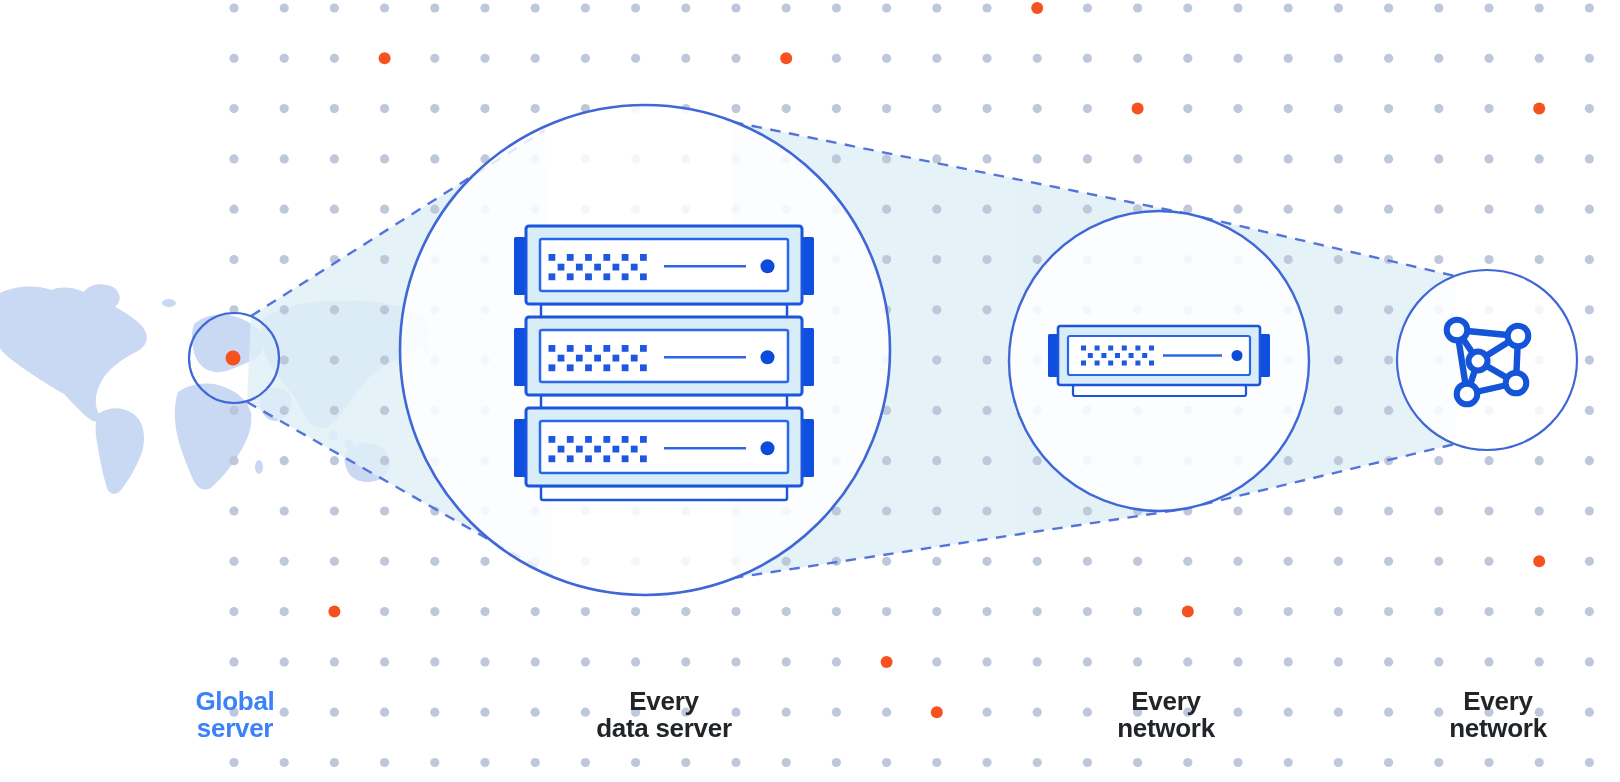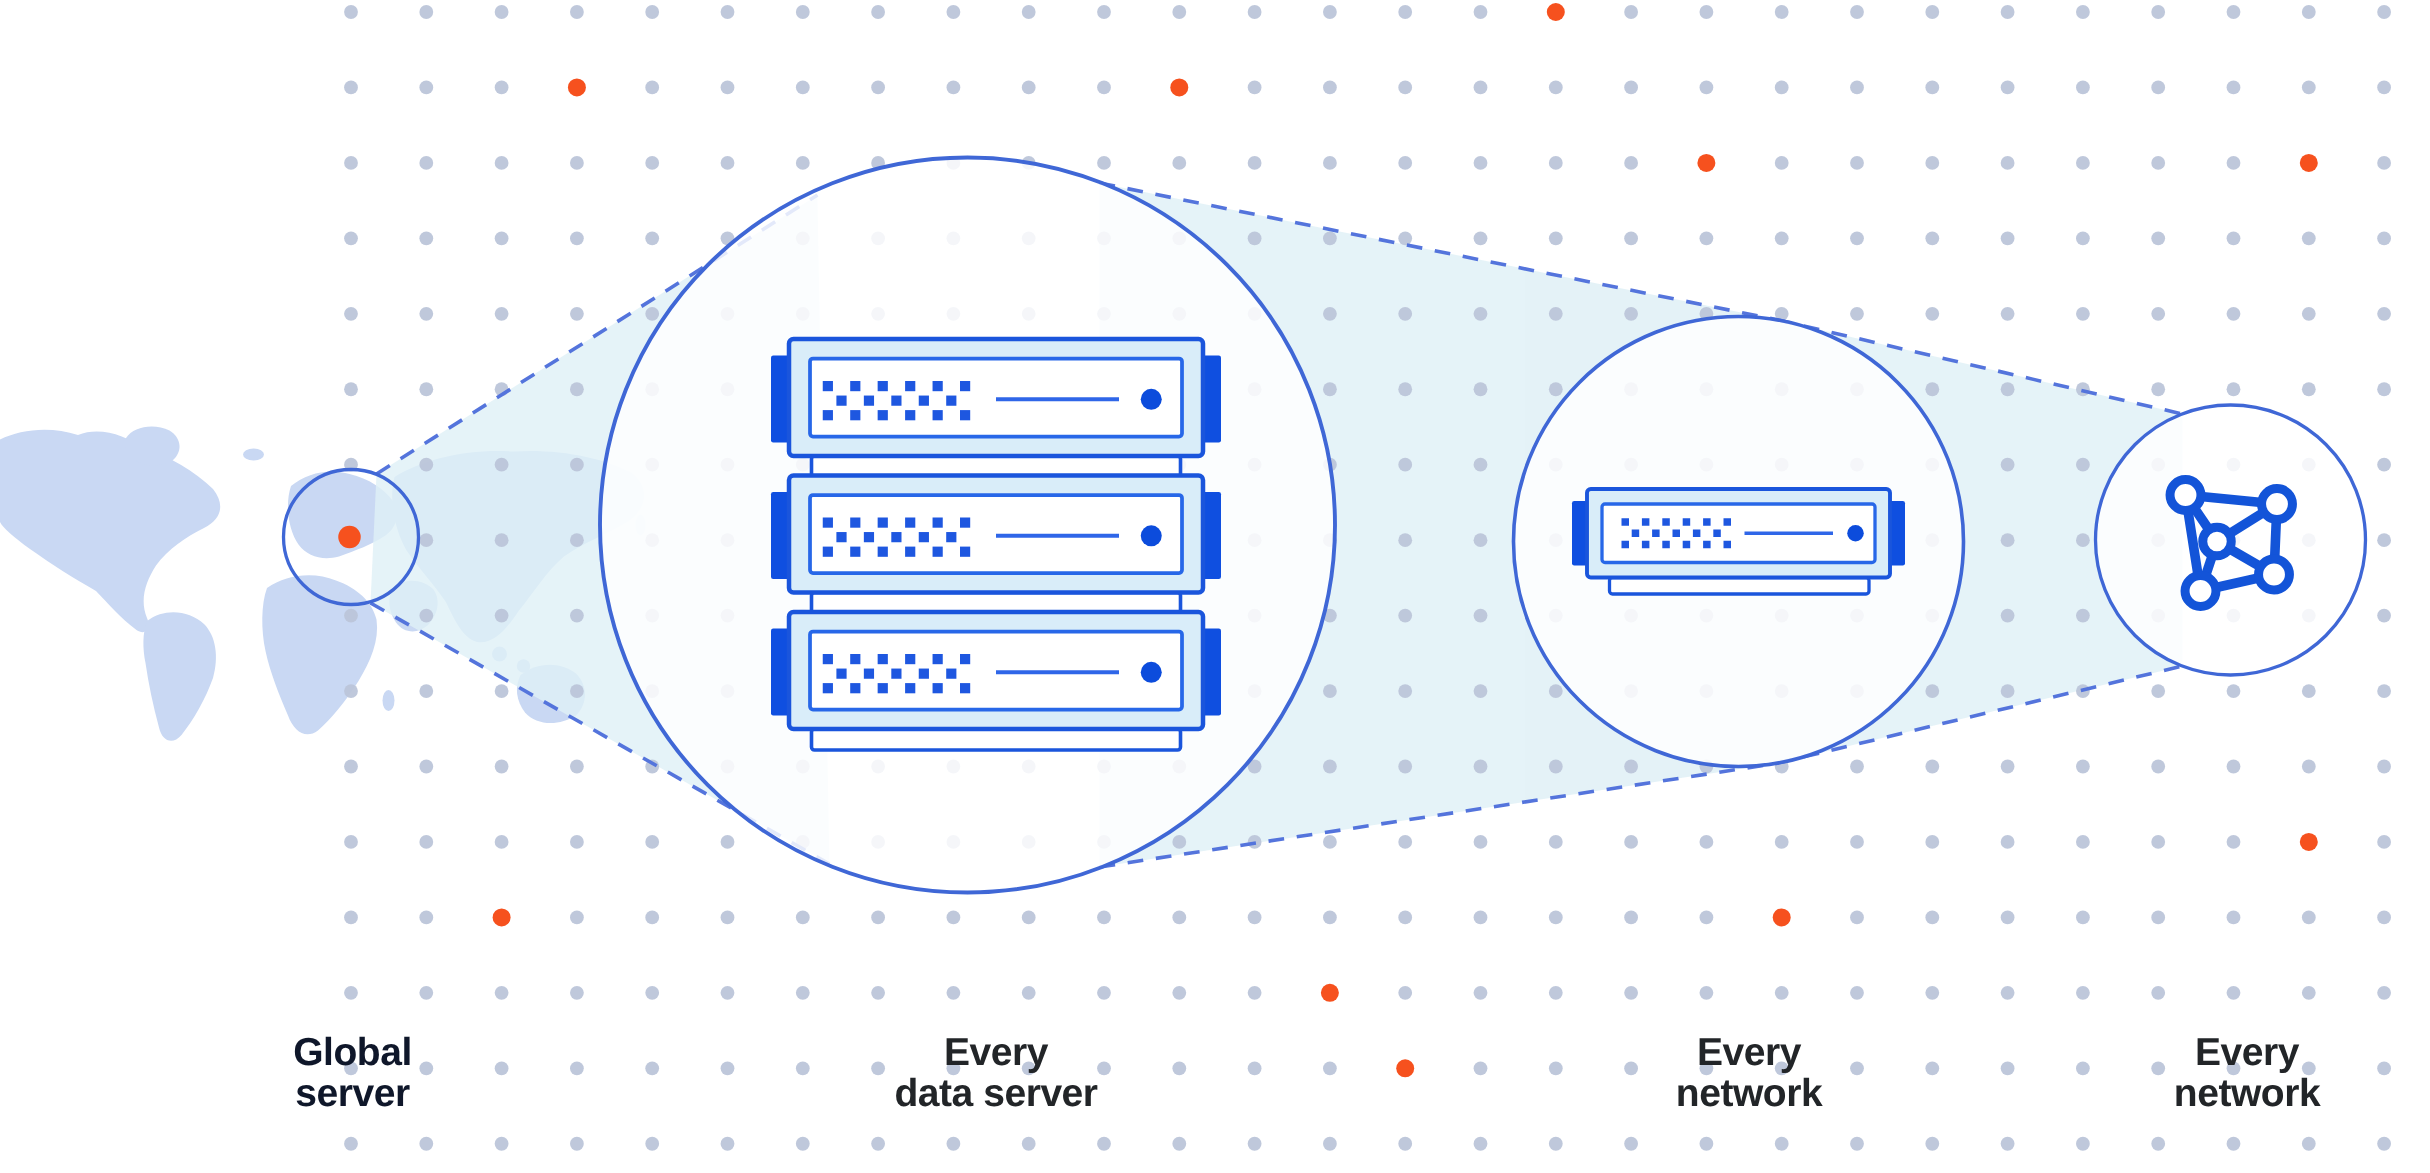--- a/index.html
+++ b/index.html
@@ -585,21 +585,21 @@
     <g fill="#ffffff" stroke="#1354d8" stroke-width="6">
       <circle cx="1457" cy="330" r="10.3"></circle>
       <circle cx="1518" cy="336" r="10.3"></circle>
       <circle cx="1467" cy="394" r="10.3"></circle>
       <circle cx="1516" cy="383" r="10.3"></circle>
       <circle cx="1478" cy="361" r="9.5"></circle>
     </g>
   </g>
 </svg>
 
-  <div class="caption" style="left: 235px; color: #0f172a;">
+  <div class="caption" style="left: 235px; color: #3b82f6;">
     <span>Global</span><br>
     <span>server</span>
   </div>
   <div class="caption" style="left: 664px; color: rgb(34, 37, 40);">
     <span>Every</span><br>
     <span>data server</span>
   </div>
   <div class="caption" style="left: 1166px; color: rgb(34, 37, 40);">
     <span>Every</span><br>
     <span>network</span>

